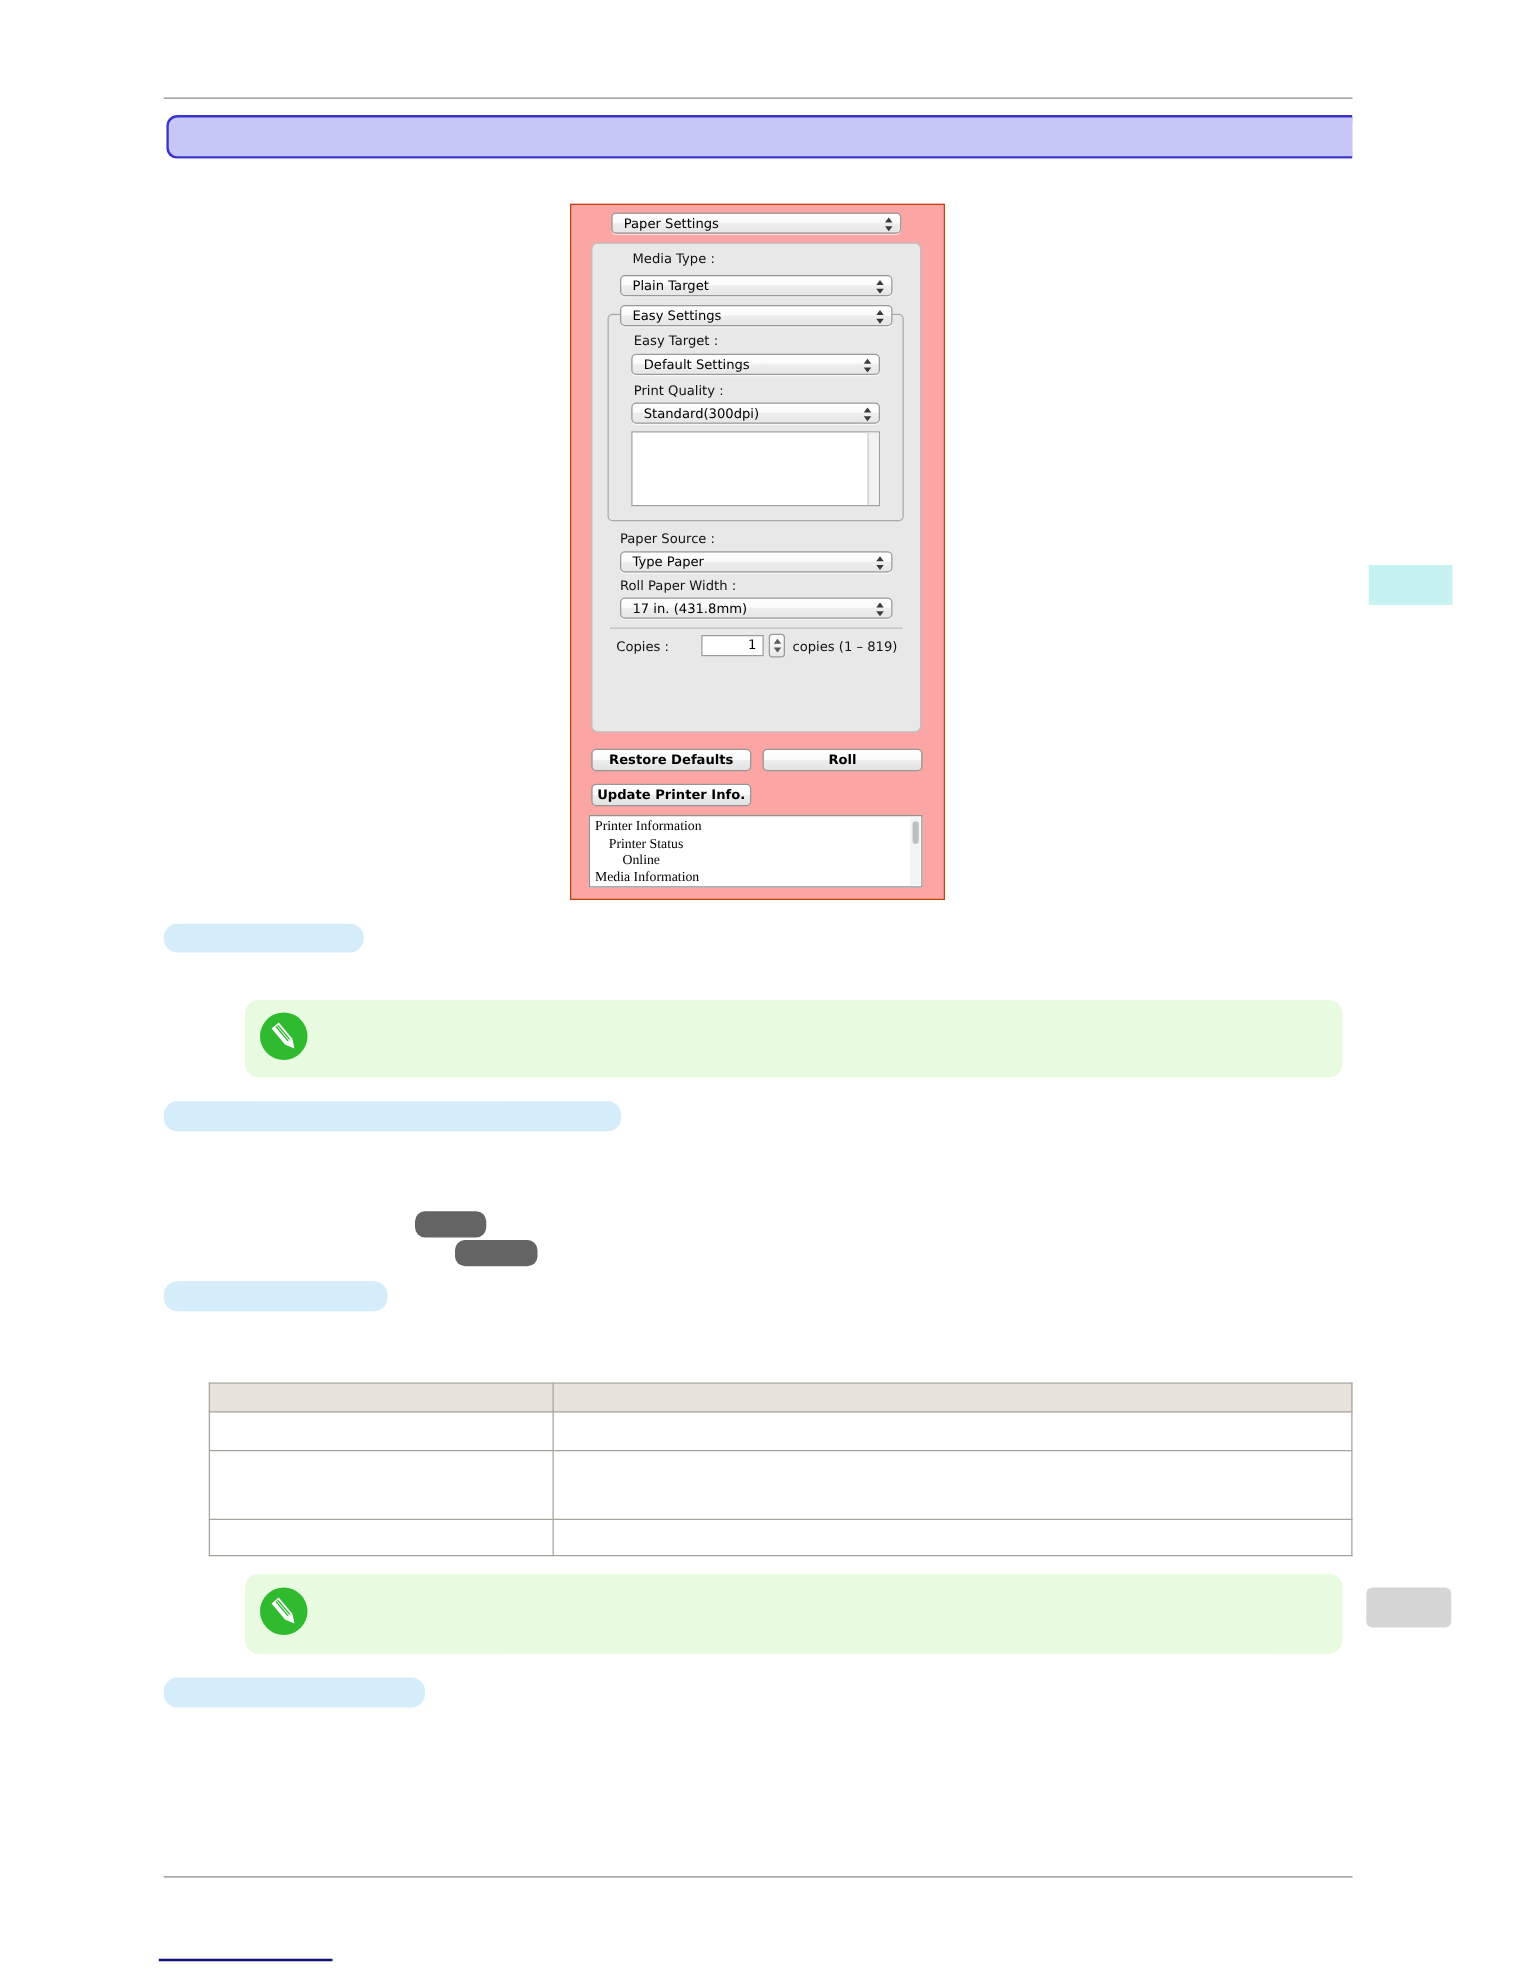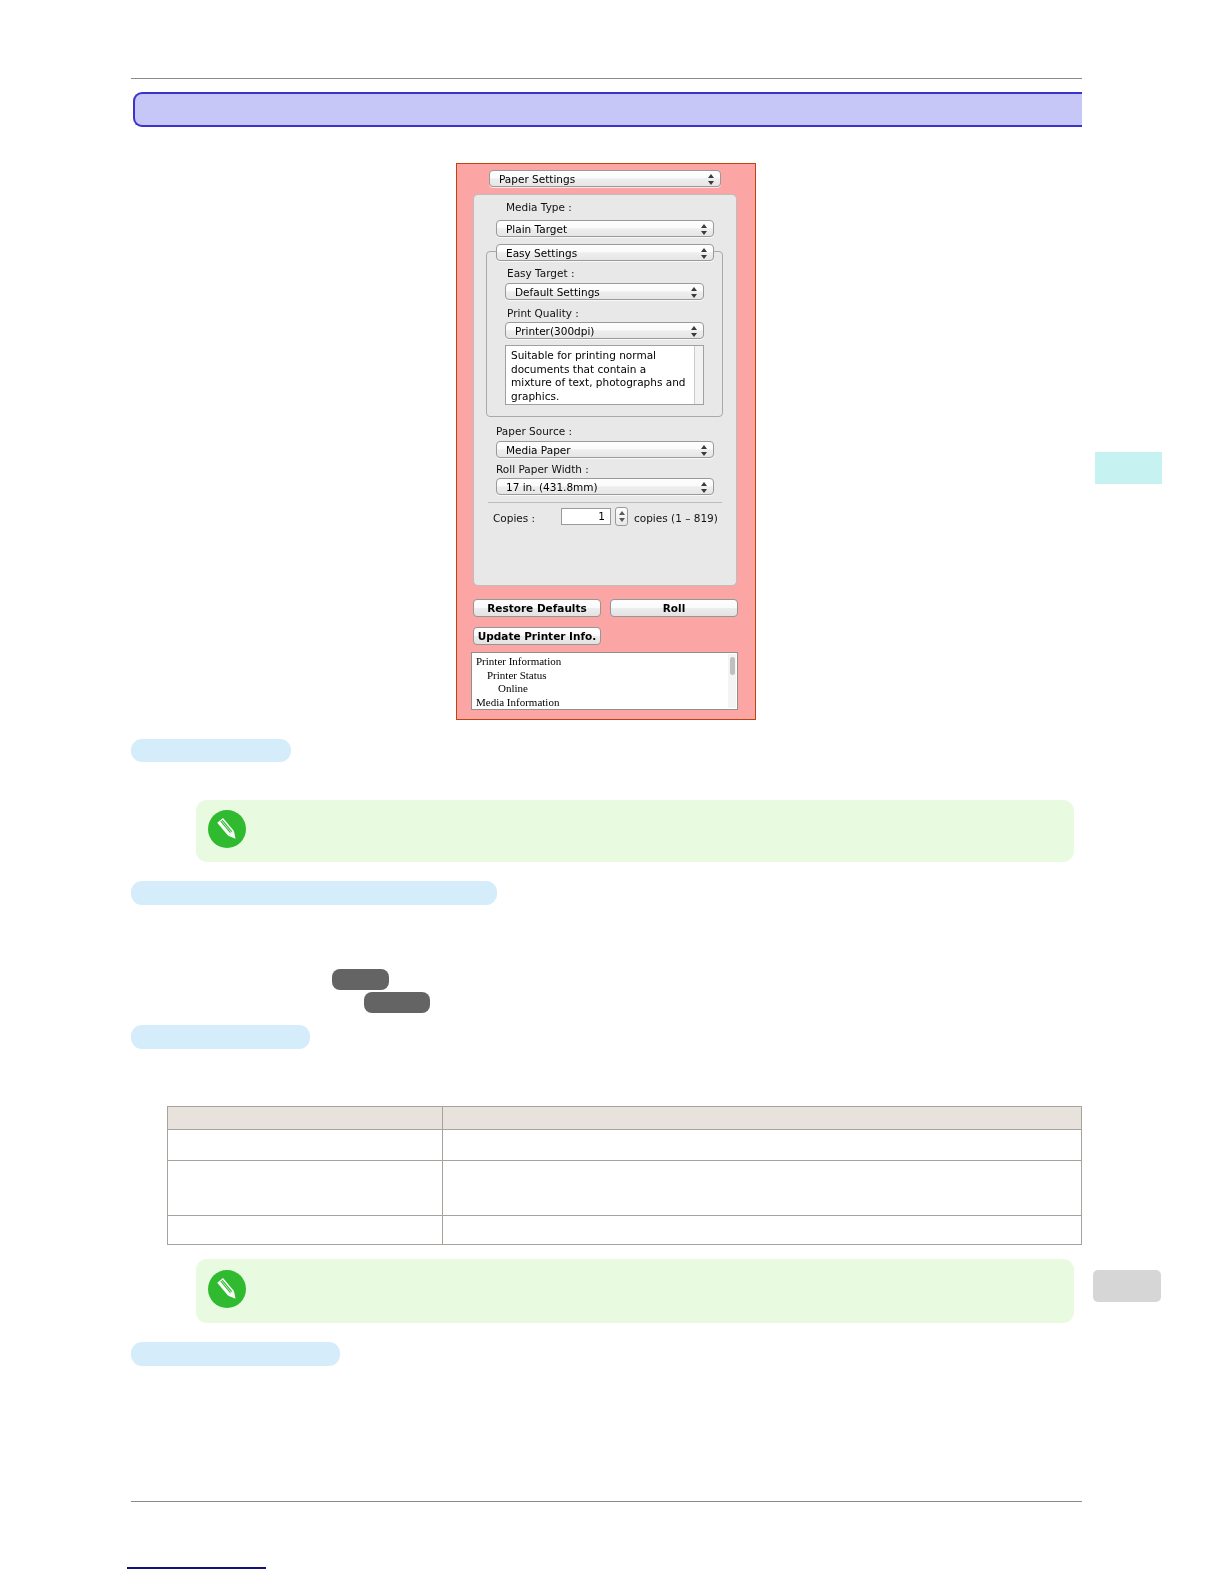--- a/index.html
+++ b/index.html
@@ -254,33 +254,32 @@
   <div class="fieldlabel" style="position:absolute;left:50px;top:102px;">Easy Target :</div>
 
   <div class="popup" style="position:absolute;left:48px;top:119px;width:199px;">
     <span>Default Settings</span>
     <span class="arrows"></span>
   </div>
 
   <div class="fieldlabel" style="position:absolute;left:50px;top:142px;">Print Quality :</div>
 
   <div class="popup" style="position:absolute;left:48px;top:158px;width:199px;">
-    <span>Printer(300dpi)</span>
+    <span>Standard(300dpi)</span>
     <span class="arrows"></span>
   </div>
 
   <div class="desc-field" style="left:48px;top:181px;width:199px;height:60px;">
-    <span>Suitable for printing normal documents that contain a mixture of text, photographs and graphics.</span>
     <span class="vbar"></span>
   </div>
 
   <div class="fieldlabel" style="position:absolute;left:39px;top:260px;">Paper Source :</div>
 
   <div class="popup" style="position:absolute;left:39px;top:277px;width:218px;">
-    <span>Media Paper</span>
+    <span>Type Paper</span>
     <span class="arrows"></span>
   </div>
 
   <div class="fieldlabel" style="position:absolute;left:39px;top:298px;">Roll Paper Width :</div>
 
   <div class="popup" style="position:absolute;left:39px;top:314px;width:218px;">
     <span>17 in. (431.8mm)</span>
     <span class="arrows"></span>
   </div>
 

